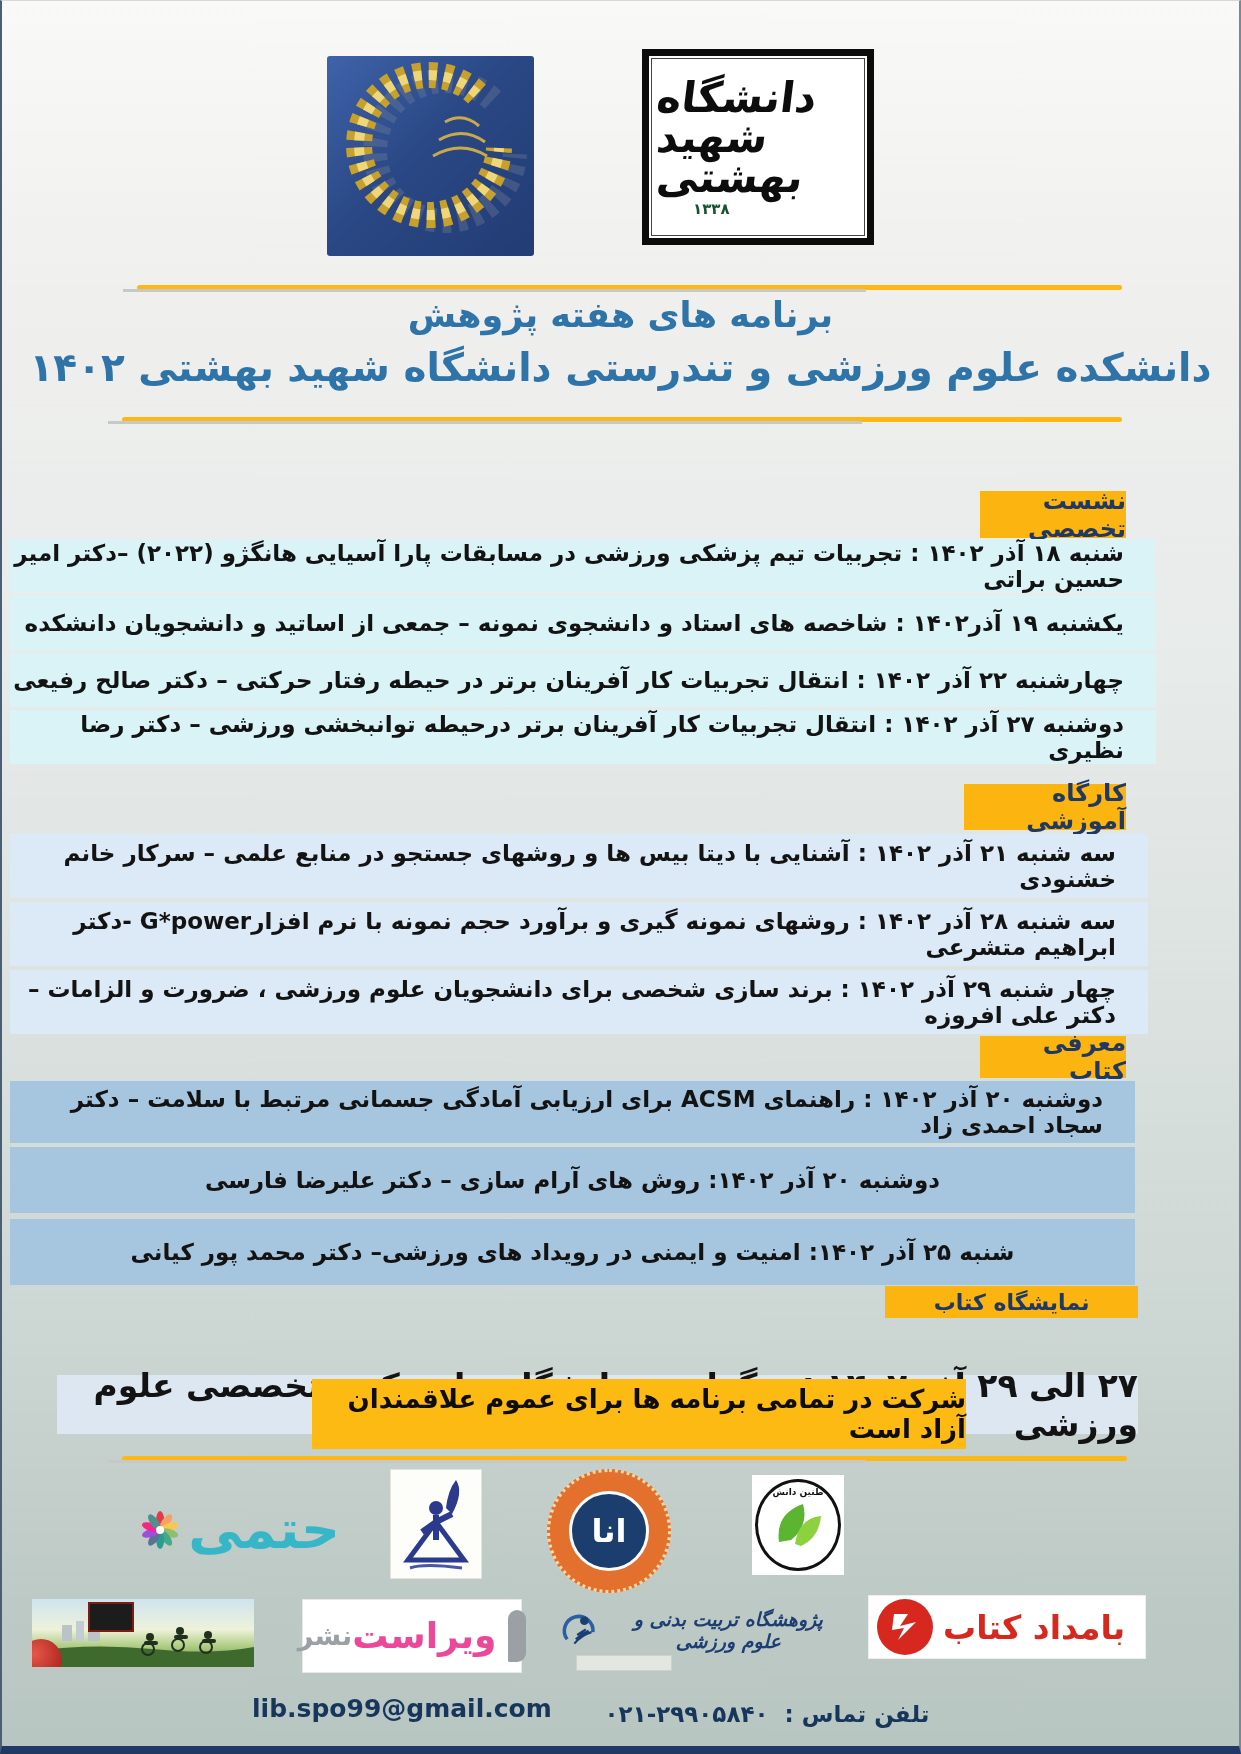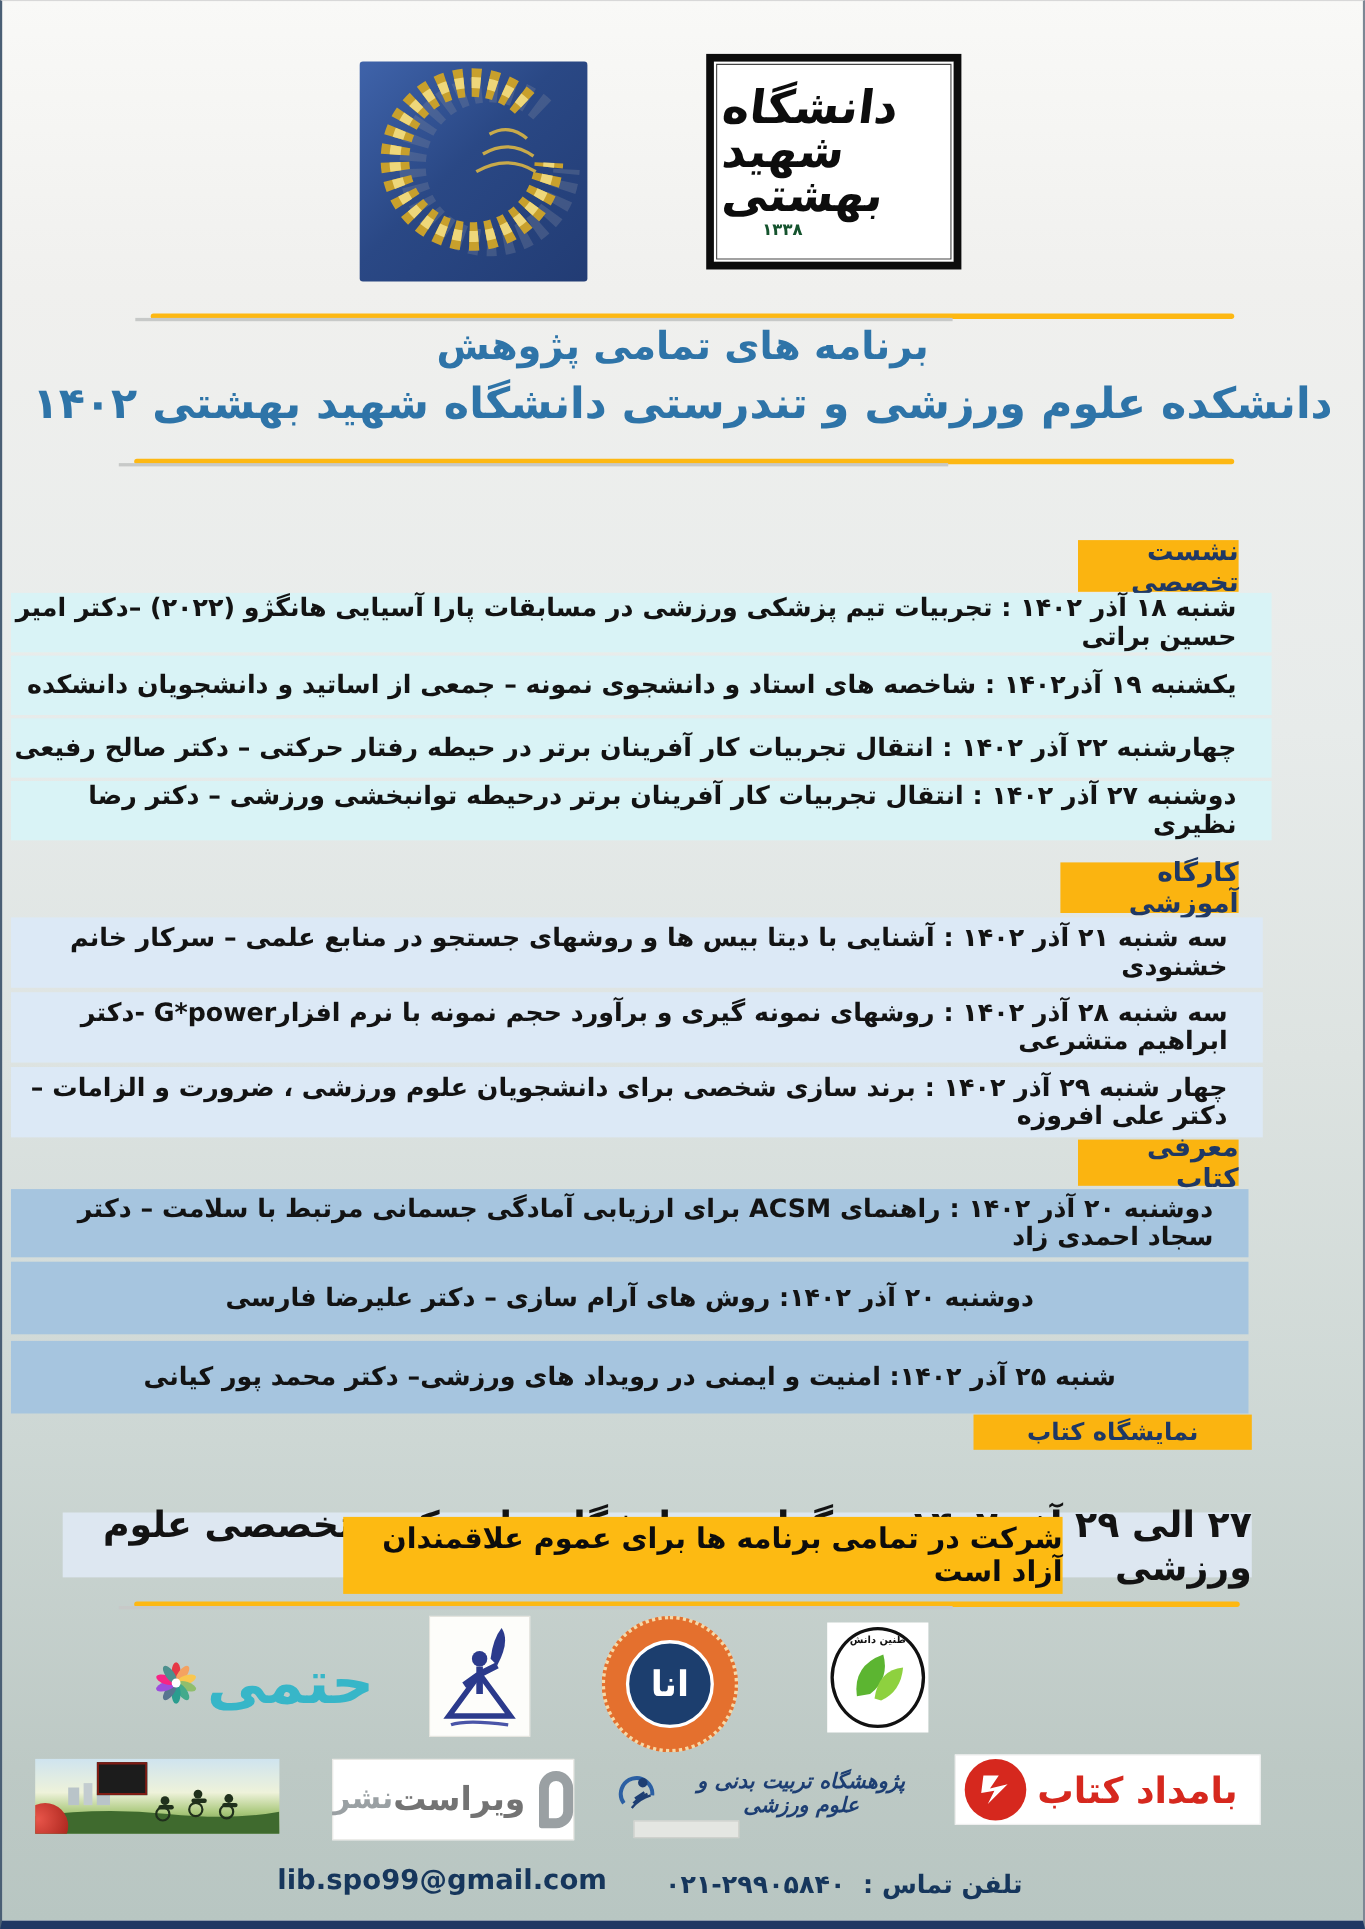--- a/index.html
+++ b/index.html
@@ -87,21 +87,21 @@
     background:linear-gradient(180deg,#cfe4ef 0%,#eef2da 45%,#a9c87b 72%,#527d3a 100%); }
   .banner-chip { position:absolute; left:56px; top:3px; width:46px; height:30px; background:#1c1c1c;
     box-shadow:inset 0 0 0 2px #7e1c14; }
   .banner-ball { position:absolute; left:-12px; bottom:-14px; width:42px; height:42px; border-radius:50%;
     background:radial-gradient(circle at 35% 35%, #e8554a, #9c1a12); }
   #virast { left:300px; top:1598px; width:220px; height:74px; background:#fff; border:1px solid #e8e8e4;
     display:flex; flex-direction:row-reverse; align-items:center; justify-content:center; gap:12px; }
   .virast-ring { width:52px; height:52px; border:9px solid #9aa0a3; border-radius:26px 26px 26px 4px; }
   .virast-words { display:flex; align-items:center; line-height:1.05; }
   .virast-l1 { color:#9aa0a3; font-weight:bold; font-size:27px; letter-spacing:4px; }
-  .virast-l2 { color:#737373; font-weight:bold; font-size:30px; }
+  .virast-l2 { color:#ec4899; font-weight:bold; font-size:36px; }
   #sri { left:558px; top:1596px; width:276px; height:66px; display:flex; flex-direction:row-reverse;
     align-items:center; gap:22px; direction:rtl; }
   .sri-text { font-size:19px; font-weight:bold; font-style:italic; color:#1d3e73; text-align:center; }
   .sri-caption { position:absolute; left:16px; bottom:-8px; width:96px; height:16px; background:#e4e6e2; border:1px solid #cfd1cd; }
   #bamdad { left:866px; top:1594px; width:278px; height:64px; background:#fff; border:1px solid #eee;
     display:flex; align-items:center; gap:10px; padding:0 8px; }
   .bamdad-circle { width:56px; height:56px; border-radius:50%; background:#d6281e; flex:0 0 auto;
     display:flex; align-items:center; justify-content:center; }
   .bamdad-text { color:#d6281e; font-weight:bold; font-size:33px; direction:rtl; white-space:nowrap; }
 
@@ -127,21 +127,21 @@
   </div>
 
   <div class="abs" id="sbu">
     <div class="sbu-line">دانشگاه</div>
     <div class="sbu-line">شهید</div>
     <div class="sbu-line">بهشتی</div>
     <div class="sbu-year">۱۳۳۸</div>
   </div>
 
   <div class="ydiv" id="d1" style="left:135px;top:284px;width:985px;"></div>
-  <div class="title" id="t1">برنامه های تمامی پژوهش</div>
+  <div class="title" id="t1">برنامه های هفته پژوهش</div>
   <div class="title" id="t2">دانشکده علوم ورزشی و تندرستی دانشگاه شهید بهشتی  ۱۴۰۲</div>
   <div class="ydiv" id="d2" style="left:120px;top:416px;width:1000px;"></div>
 
   <div class="sec-head" id="h1">نشست تخصصی</div>
   <div class="row c-cyan pad" id="r10">شنبه ۱۸ آذر ۱۴۰۲ : تجربیات تیم پزشکی ورزشی در مسابقات پارا آسیایی هانگژو (۲۰۲۲) –دکتر امیر حسین براتی</div>
   <div class="row c-cyan pad" id="r11">یکشنبه ۱۹ آذر۱۴۰۲ : شاخصه های استاد و دانشجوی نمونه – جمعی از اساتید و دانشجویان دانشکده</div>
   <div class="row c-cyan pad" id="r12">چهارشنبه ۲۲ آذر ۱۴۰۲ : انتقال تجربیات کار آفرینان برتر در حیطه رفتار حرکتی – دکتر صالح رفیعی</div>
   <div class="row c-cyan pad" id="r13">دوشنبه ۲۷ آذر ۱۴۰۲ : انتقال تجربیات کار آفرینان برتر درحیطه توانبخشی ورزشی – دکتر رضا نظیری</div>
 
   <div class="sec-head" id="h2">کارگاه آموزشی</div>

